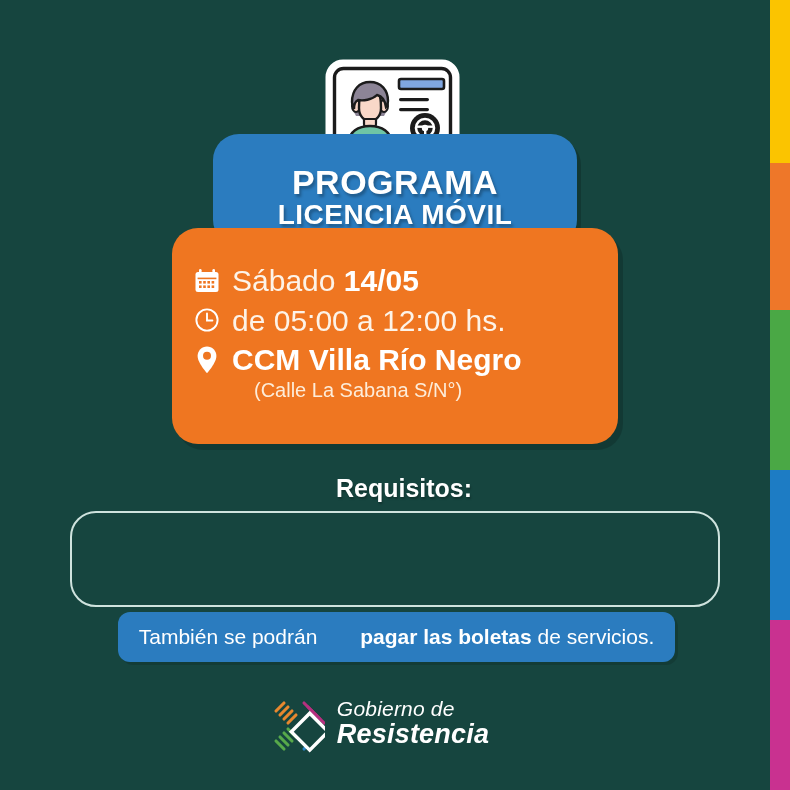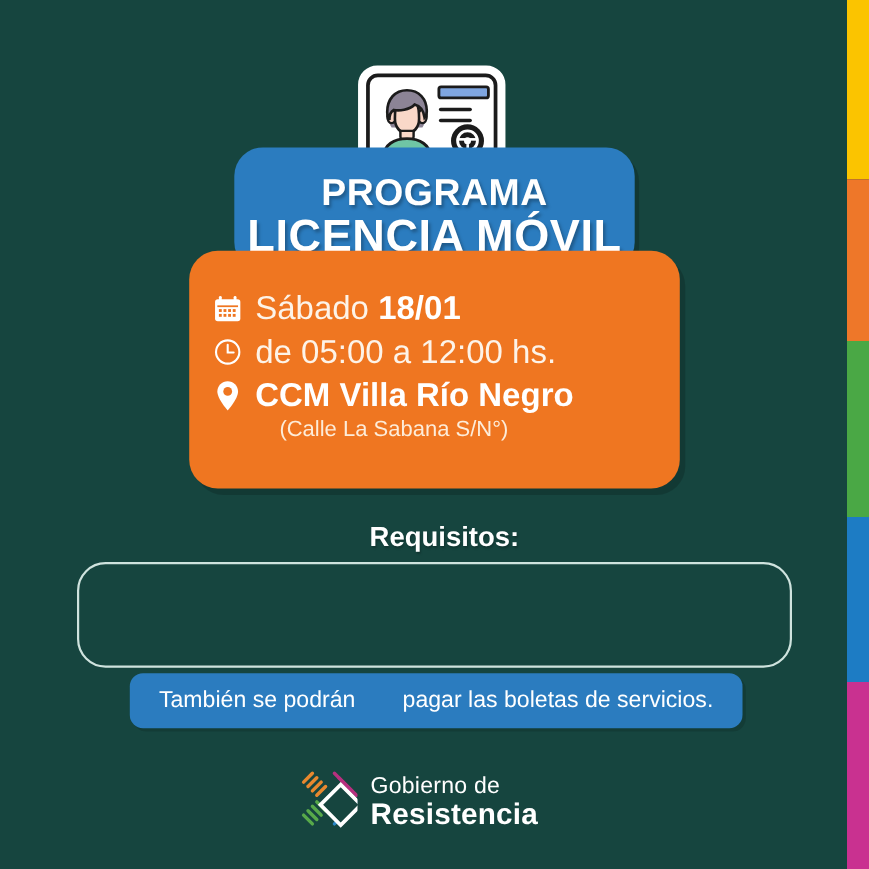--- a/index.html
+++ b/index.html
@@ -24,21 +24,21 @@
     background:#2b7cbf;border-radius:26px;
     box-shadow:4px 5px 0 rgba(0,0,0,.18);
     display:flex;flex-direction:column;align-items:center;justify-content:center;
     padding-top:14px;box-sizing:border-box;
   }
   .title-line1{
     color:#ffffff;font-weight:bold;font-size:34px;letter-spacing:.5px;
     line-height:1.04;text-shadow:2px 3px 3px rgba(0,0,0,.28);
   }
   .title-line2{
-    color:#ffffff;font-weight:bold;font-size:41px;letter-spacing:.5px;
+    color:#ffffff;font-weight:bold;font-size:28px;letter-spacing:.5px;
     line-height:1.04;text-shadow:2px 3px 3px rgba(0,0,0,.28);
   }
 
   
   .info-card{
     position:absolute;left:172px;top:228px;width:446px;height:216px;
     background:#ef7621;border-radius:26px;
     box-shadow:5px 6px 0 rgba(0,0,0,.16);
   }
   .info-rows{position:absolute;left:22px;top:36px;width:410px;}
@@ -66,26 +66,26 @@
   .req-item i{font-weight:normal;font-style:italic;color:#f2f7f6;}
 
   
   .banner{
     position:absolute;left:118px;top:612px;width:557px;height:50px;
     background:#2b7cbf;border-radius:12px;
     display:flex;align-items:center;justify-content:center;
     box-shadow:3px 3px 0 rgba(0,0,0,.13);
   }
   .banner span{color:#ffffff;font-size:21px;white-space:nowrap;}
-  .banner b{font-weight:normal;margin-left:37px;}
+  .banner b{font-weight:bold;margin-left:37px;}
 
   
   .logo-wrap{
     position:absolute;left:0;top:698px;width:758px;
-    display:flex;align-items:flex-end;justify-content:center;gap:12px;
+    display:flex;align-items:flex-start;justify-content:center;gap:12px;font-style:italic;
   }
   .logo-mark{width:56px;height:56px;flex:0 0 56px;}
   .logo-text{display:flex;flex-direction:column;line-height:1;}
   .logo-text .l1{color:#ffffff;font-size:21px;letter-spacing:.2px;}
   .logo-text .l2{color:#ffffff;font-size:27px;font-weight:bold;letter-spacing:.2px;margin-top:2px;}
 </style>
 </head>
 <body style="background: rgb(22, 69, 63);">
 
 <div id="stage">
@@ -149,21 +149,21 @@
                 <rect x="9.2" y="13" width="2.6" height="2.6"></rect>
               <rect x="13.4" y="13" width="2.6" height="2.6"></rect>
                 <rect x="17.6" y="13" width="2.6" height="2.6"></rect>
               <rect x="5" y="17.4" width="2.6" height="2.6"></rect>
                 <rect x="9.2" y="17.4" width="2.6" height="2.6"></rect>
               <rect x="13.4" y="17.4" width="2.6" height="2.6"></rect>
                 <rect x="17.6" y="17.4" width="2.6" height="2.6"></rect>
             </g>
           </svg>
         </span>
-        <span class="txt"><span>Sábado </span><b>18/01</b></span>
+        <span class="txt"><span>Sábado </span><b>14/05</b></span>
       </div>
 
       <div class="irow">
         <span class="ico">
           <svg width="26" height="26" viewBox="0 0 26 26" xmlns="http://www.w3.org/2000/svg">
             <circle cx="13" cy="13" r="10.6" fill="none" stroke="#ffffff" stroke-width="1.9"></circle>
             <path d="M13 6.5v7h5.4" fill="none" stroke="#ffffff" stroke-width="1.9" stroke-linecap="round"></path>
           </svg>
         </span>
         <span class="txt">de 05:00 a 12:00 hs.</span>

